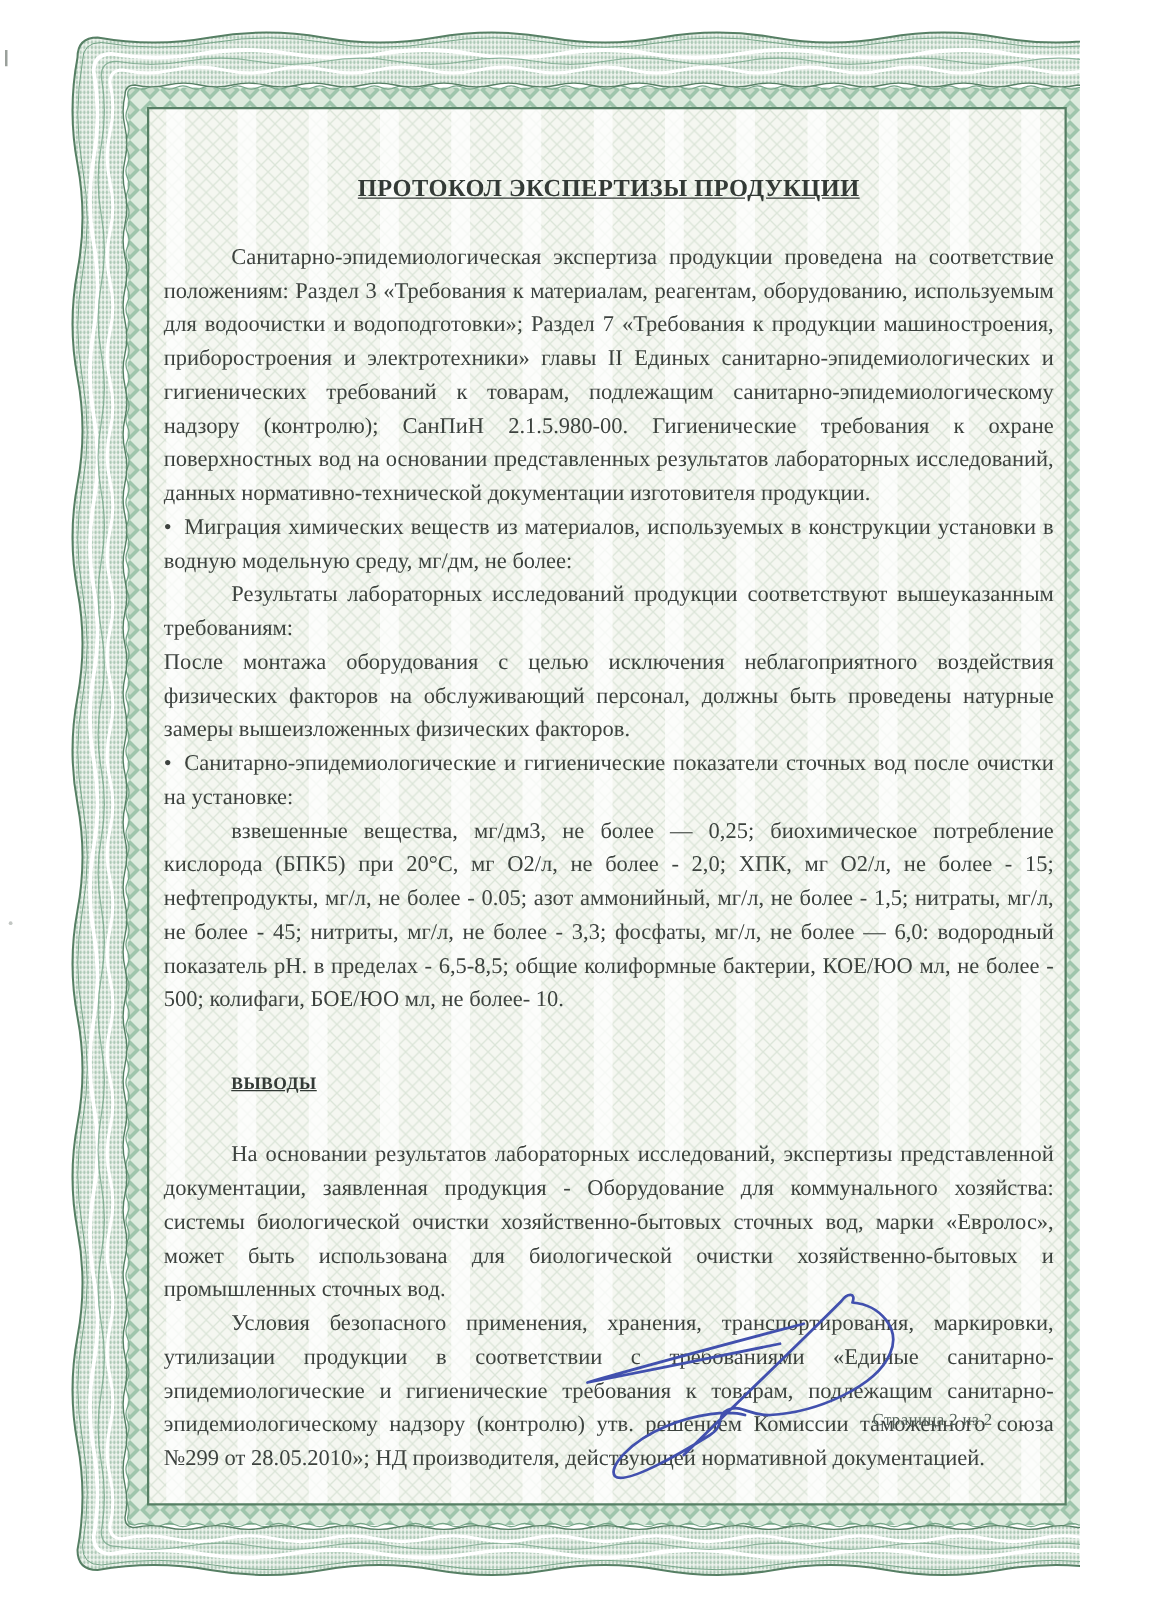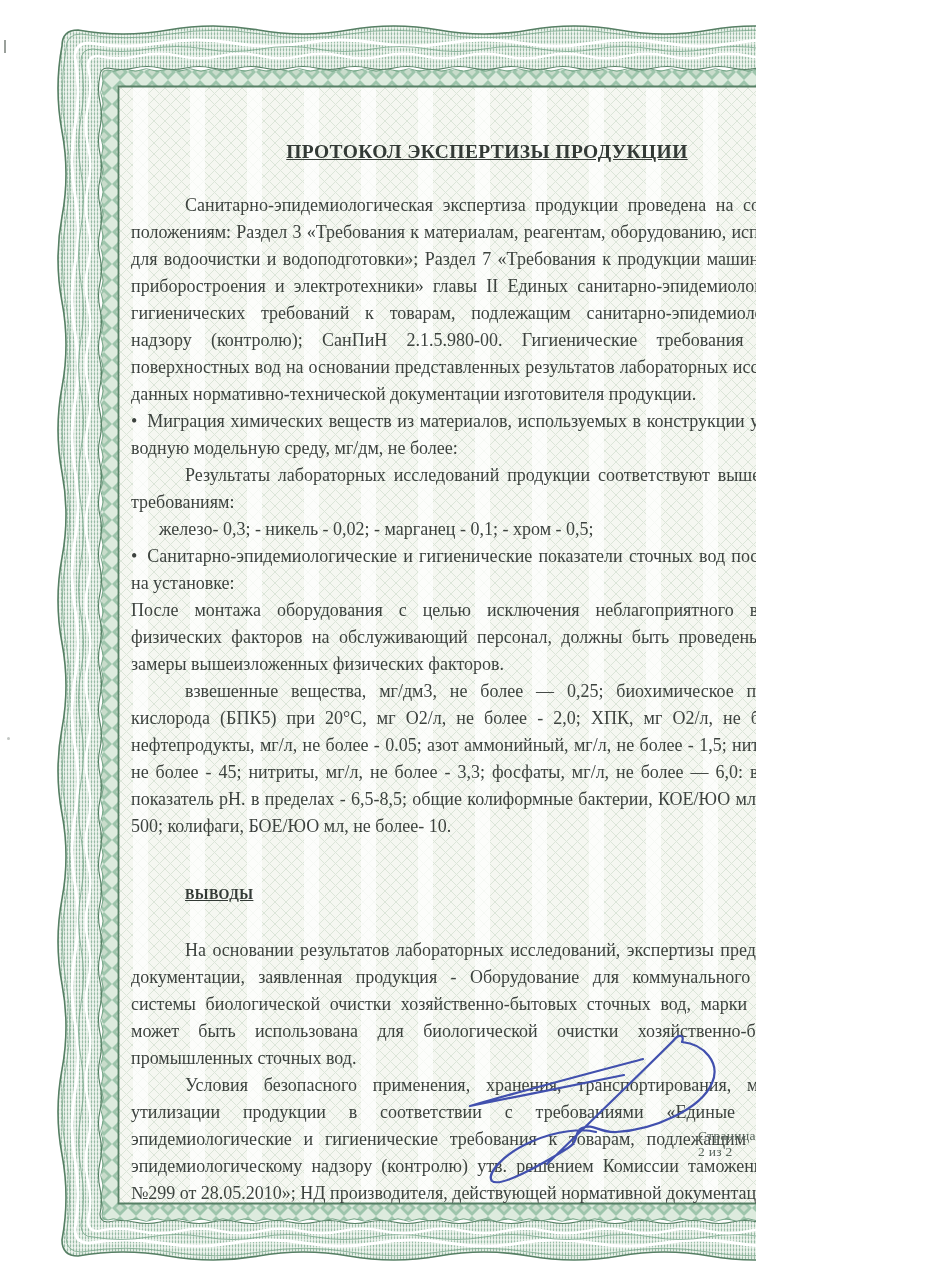--- a/index.html
+++ b/index.html
@@ -1,18 +1,18 @@
 <!DOCTYPE html>
 <html><head>
 <meta charset="utf-8">
 <style>
   html,body{margin:0;padding:0;}
   body{width:932px;height:1280px;background:#ffffff;position:relative;
        font-family:"Liberation Serif", "DejaVu Serif", serif;}
-  .page{position:absolute;inset:0;width:756px;height:1280px;background:#ffffff;overflow:hidden;}
+  .page{position:absolute;inset:0;width:864px;height:1280px;background:#ffffff;overflow:hidden;}
   .border-layer{position:absolute;left:0;top:0;width:932px;height:1280px;z-index:0;}
   .border-layer svg{display:block;}
   .content{position:absolute;left:118px;top:86px;width:735px;height:1118px;z-index:2;
            padding:52px 10px 0 13px;box-sizing:border-box;color:#3c423e;
            font-size:18px;line-height:27px;overflow:hidden;}
   .title{font-size:19.5px;font-weight:bold;text-align:center;text-decoration:underline;
          margin:0 0 27px 0;letter-spacing:.4px;color:#333a36;}
   .para{margin:0;text-align:justify;}
   .indent{text-indent:54px;}
   .subline{padding-left:28px;text-align:left;}
@@ -70,23 +70,22 @@
   <div class="speck speck1"></div>
   <div class="speck speck2"></div>
 
   <div class="content">
     <h1 class="title">ПРОТОКОЛ ЭКСПЕРТИЗЫ ПРОДУКЦИИ</h1>
 
     <p class="para indent">Санитарно-эпидемиологическая экспертиза продукции проведена на соответствие положениям: Раздел 3 «Требования к материалам, реагентам, оборудованию, используемым для водоочистки и водоподготовки»; Раздел 7 «Требования к продукции машиностроения, приборостроения и электротехники» главы II Единых санитарно-эпидемиологических и гигиенических требований к товарам, подлежащим санитарно-эпидемиологическому надзору (контролю); СанПиН 2.1.5.980-00. Гигиенические требования к охране поверхностных вод на основании представленных результатов лабораторных исследований, данных нормативно-технической документации изготовителя продукции.</p>
     <p class="para bullet"><span class="dot">•</span><span>Миграция химических веществ из материалов, используемых в конструкции установки в водную модельную среду, мг/дм, не более:</span></p>
 
     <p class="para indent">Результаты лабораторных исследований продукции соответствуют вышеуказанным требованиям:</p>
-    <p class="para subline">железо- 0,3; - никель - 0,02; - марганец - 0,1; - хром - 0,5;</p>
+    <p class="para plain">После монтажа оборудования с целью исключения неблагоприятного воздействия физических факторов на обслуживающий персонал, должны быть проведены натурные замеры вышеизложенных физических факторов.</p>
     <p class="para bullet"><span class="dot">•</span><span>Санитарно-эпидемиологические и гигиенические показатели сточных вод после очистки на установке:</span></p>
-    <p class="para plain">После монтажа оборудования с целью исключения неблагоприятного воздействия физических факторов на обслуживающий персонал, должны быть проведены натурные замеры вышеизложенных физических факторов.</p>
     <p class="para indent">взвешенные вещества, мг/дм3, не более — 0,25; биохимическое потребление кислорода (БПК5) при 20°С, мг О2/л, не более - 2,0; ХПК, мг О2/л, не более - 15; нефтепродукты, мг/л, не более - 0.05; азот аммонийный, мг/л, не более - 1,5; нитраты, мг/л, не более - 45; нитриты, мг/л, не более - 3,3; фосфаты, мг/л, не более — 6,0: водородный показатель рН. в пределах - 6,5-8,5; общие колиформные бактерии, КОЕ/ЮО мл, не более - 500; колифаги, БОЕ/ЮО мл, не более- 10.</p>
 
     <span class="concl-wrap"><h2 class="conclusions">ВЫВОДЫ</h2></span>
 
     <p class="para indent">На основании результатов лабораторных исследований, экспертизы представленной документации, заявленная продукция - Оборудование для коммунального хозяйства: системы биологической очистки хозяйственно-бытовых сточных вод, марки «Евролос», может быть использована для биологической очистки хозяйственно-бытовых и промышленных сточных вод.</p>
     <p class="para indent">Условия безопасного применения, хранения, транспортирования, маркировки, утилизации продукции в соответствии с требованиями «Единые санитарно-эпидемиологические и гигиенические требования к товарам, подлежащим санитарно-эпидемиологическому надзору (контролю) утв. решением Комиссии таможенного союза №299 от 28.05.2010»; НД производителя, действующей нормативной документацией.</p>
 
   </div>
 
   <svg id="signature-svg" class="signature" viewBox="0 0 360 195" width="360" height="195">

